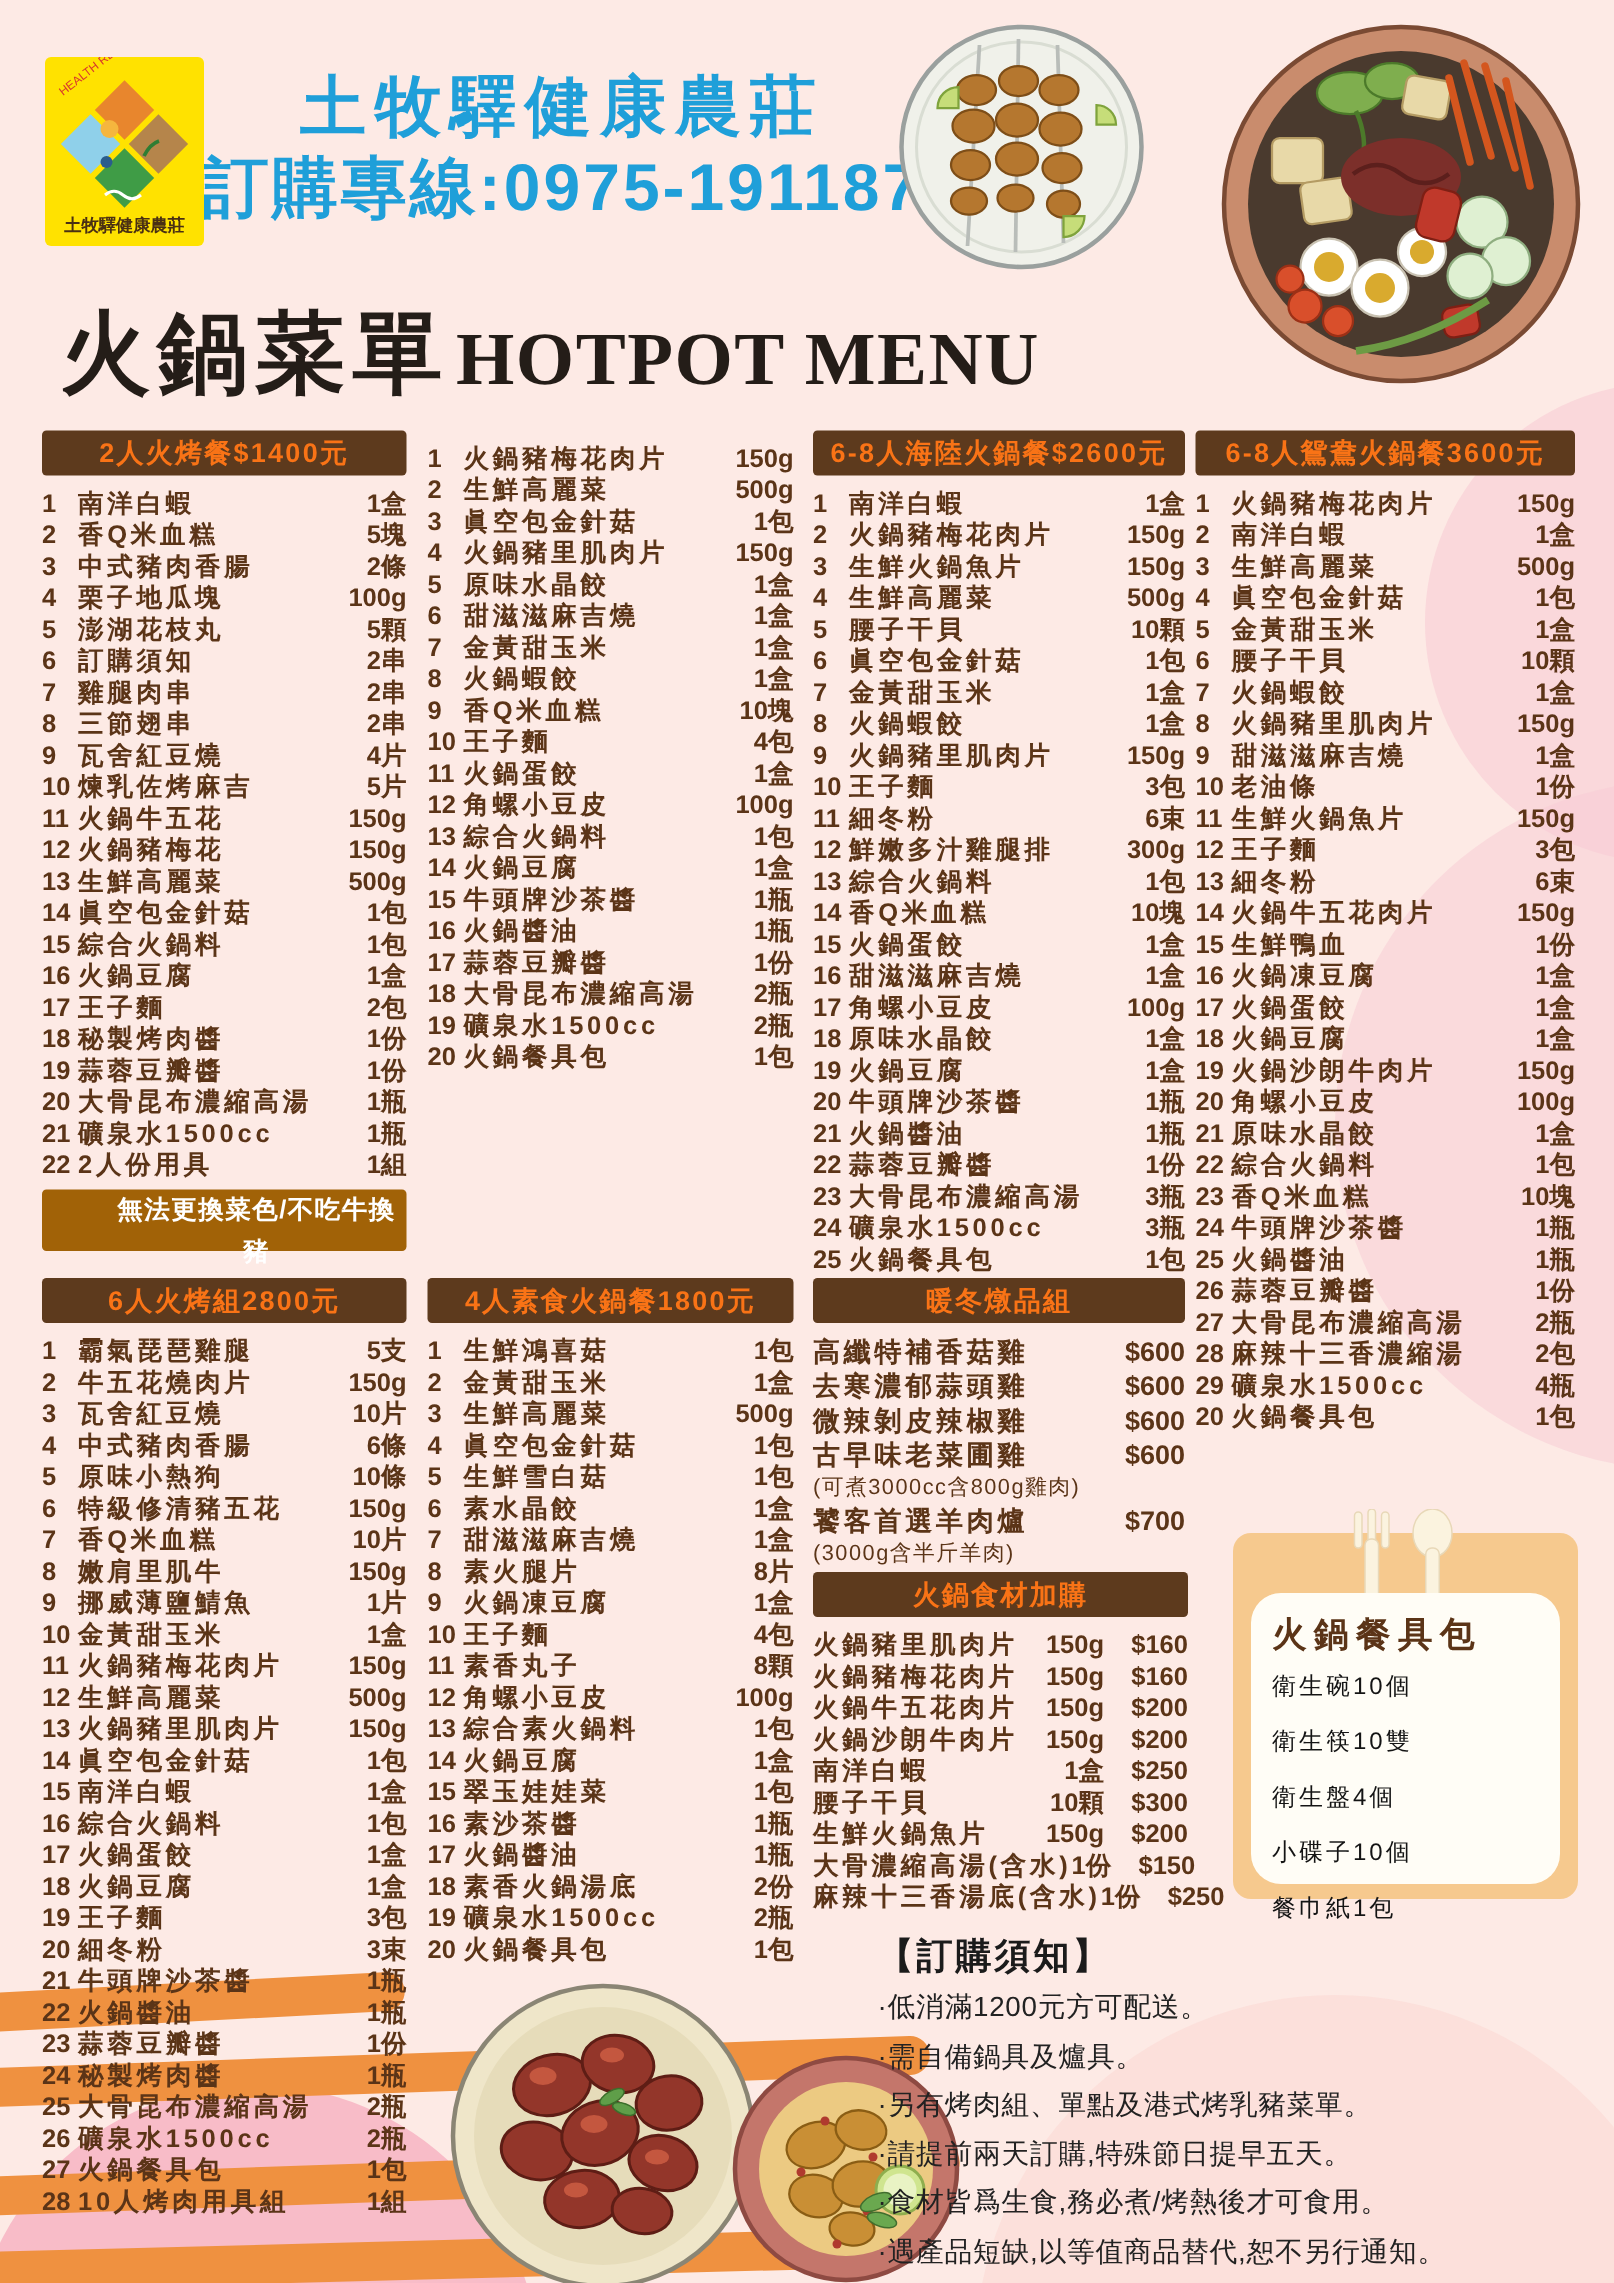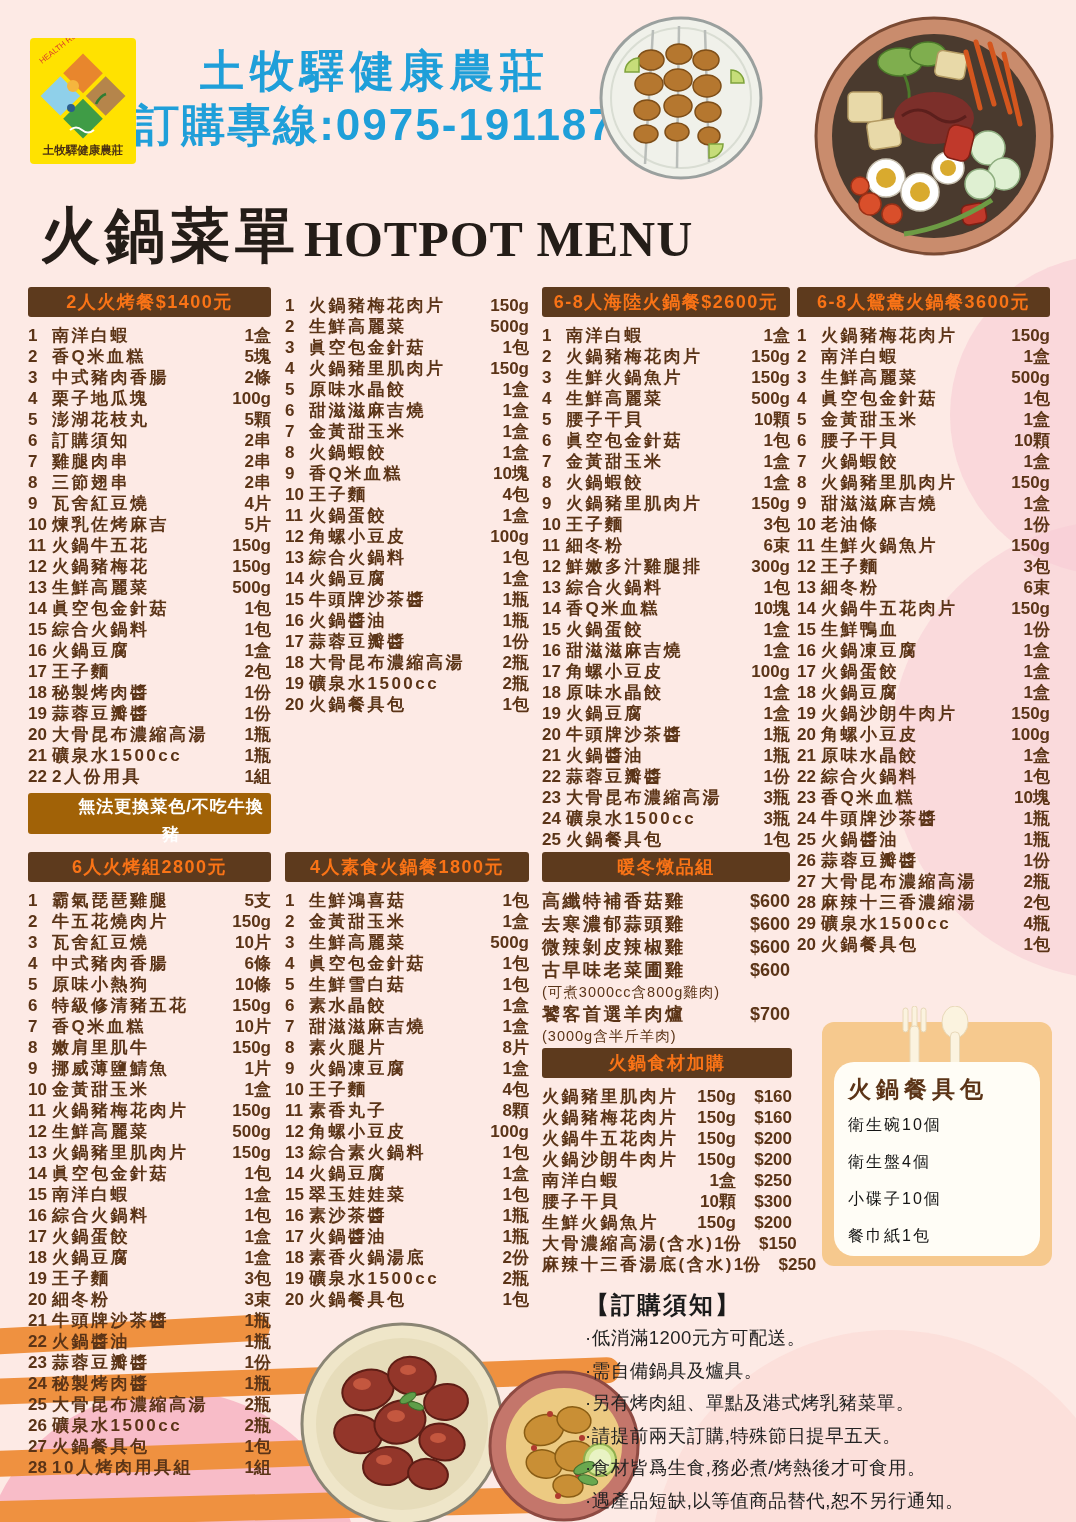--- a/index.html
+++ b/index.html
@@ -1009,20 +1009,21 @@
         <rect x="44" y="2" width="5" height="24" rx="2.5"></rect>
         <rect x="33" y="20" width="9" height="44" rx="4"></rect>
         <ellipse cx="78" cy="16" rx="13" ry="16"></ellipse>
         <rect x="73.5" y="26" width="9" height="38" rx="4"></rect>
       </g>
     </svg>
     <div class="ware-card">
       <div class="ware-title">火鍋餐具包</div>
       <div>
           <div class="note-line">衛生碗10個</div>
+          <div class="note-line">衛生筷10雙</div>
           <div class="note-line">衛生盤4個</div>
           <div class="note-line">小碟子10個</div>
           <div class="note-line">餐巾紙1包</div>
         </div>
     </div>
   </div>
 
   <svg class="illu" style="left:296px;top:1318px;" width="212" height="212" viewBox="0 0 212 212">
     <circle cx="106" cy="106" r="100" fill="#efe6c9" stroke="#8a8574" stroke-width="3"></circle>
     <circle cx="106" cy="106" r="86" fill="#e6dcba"></circle>

